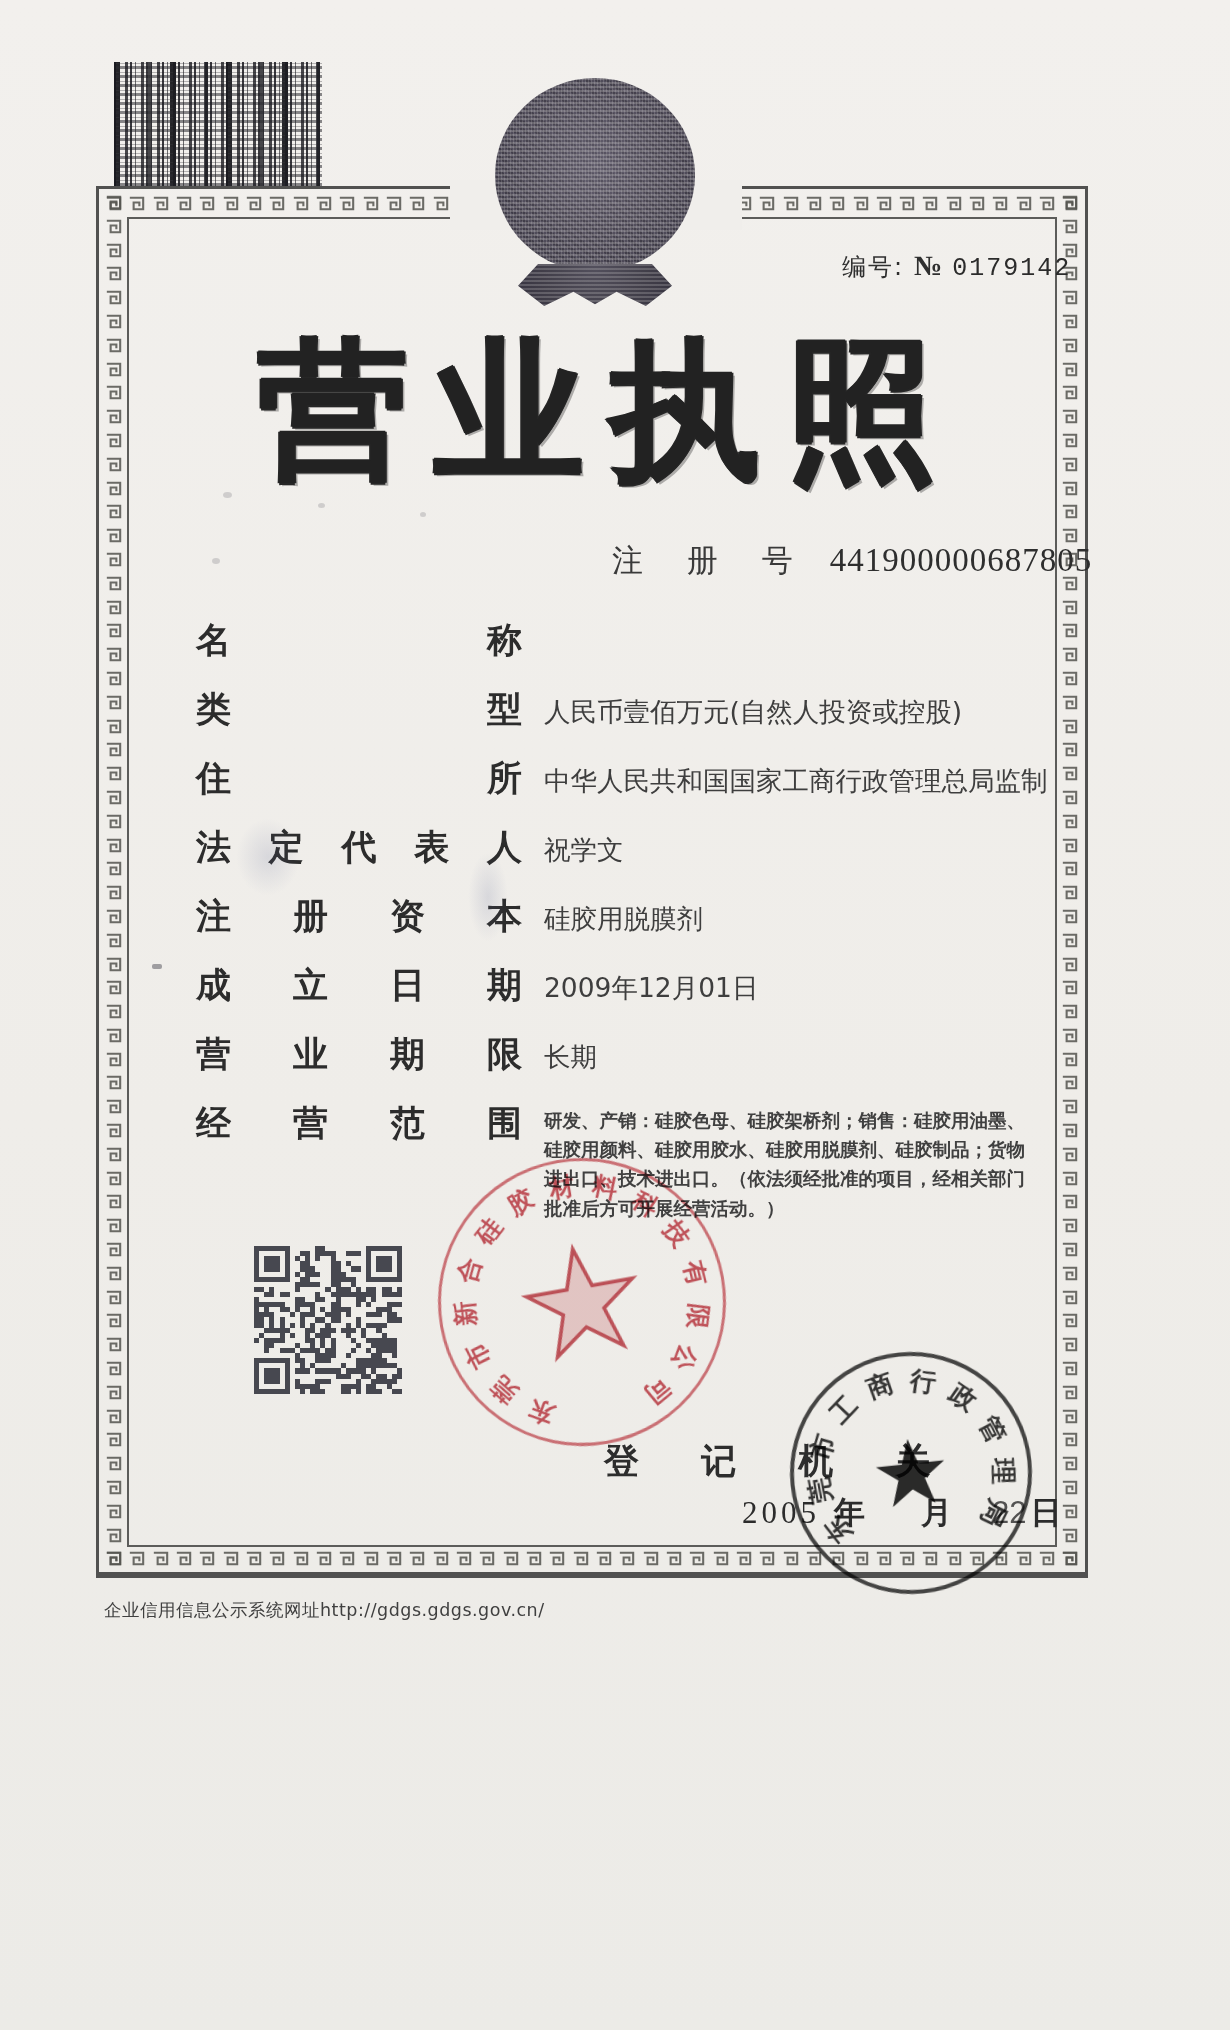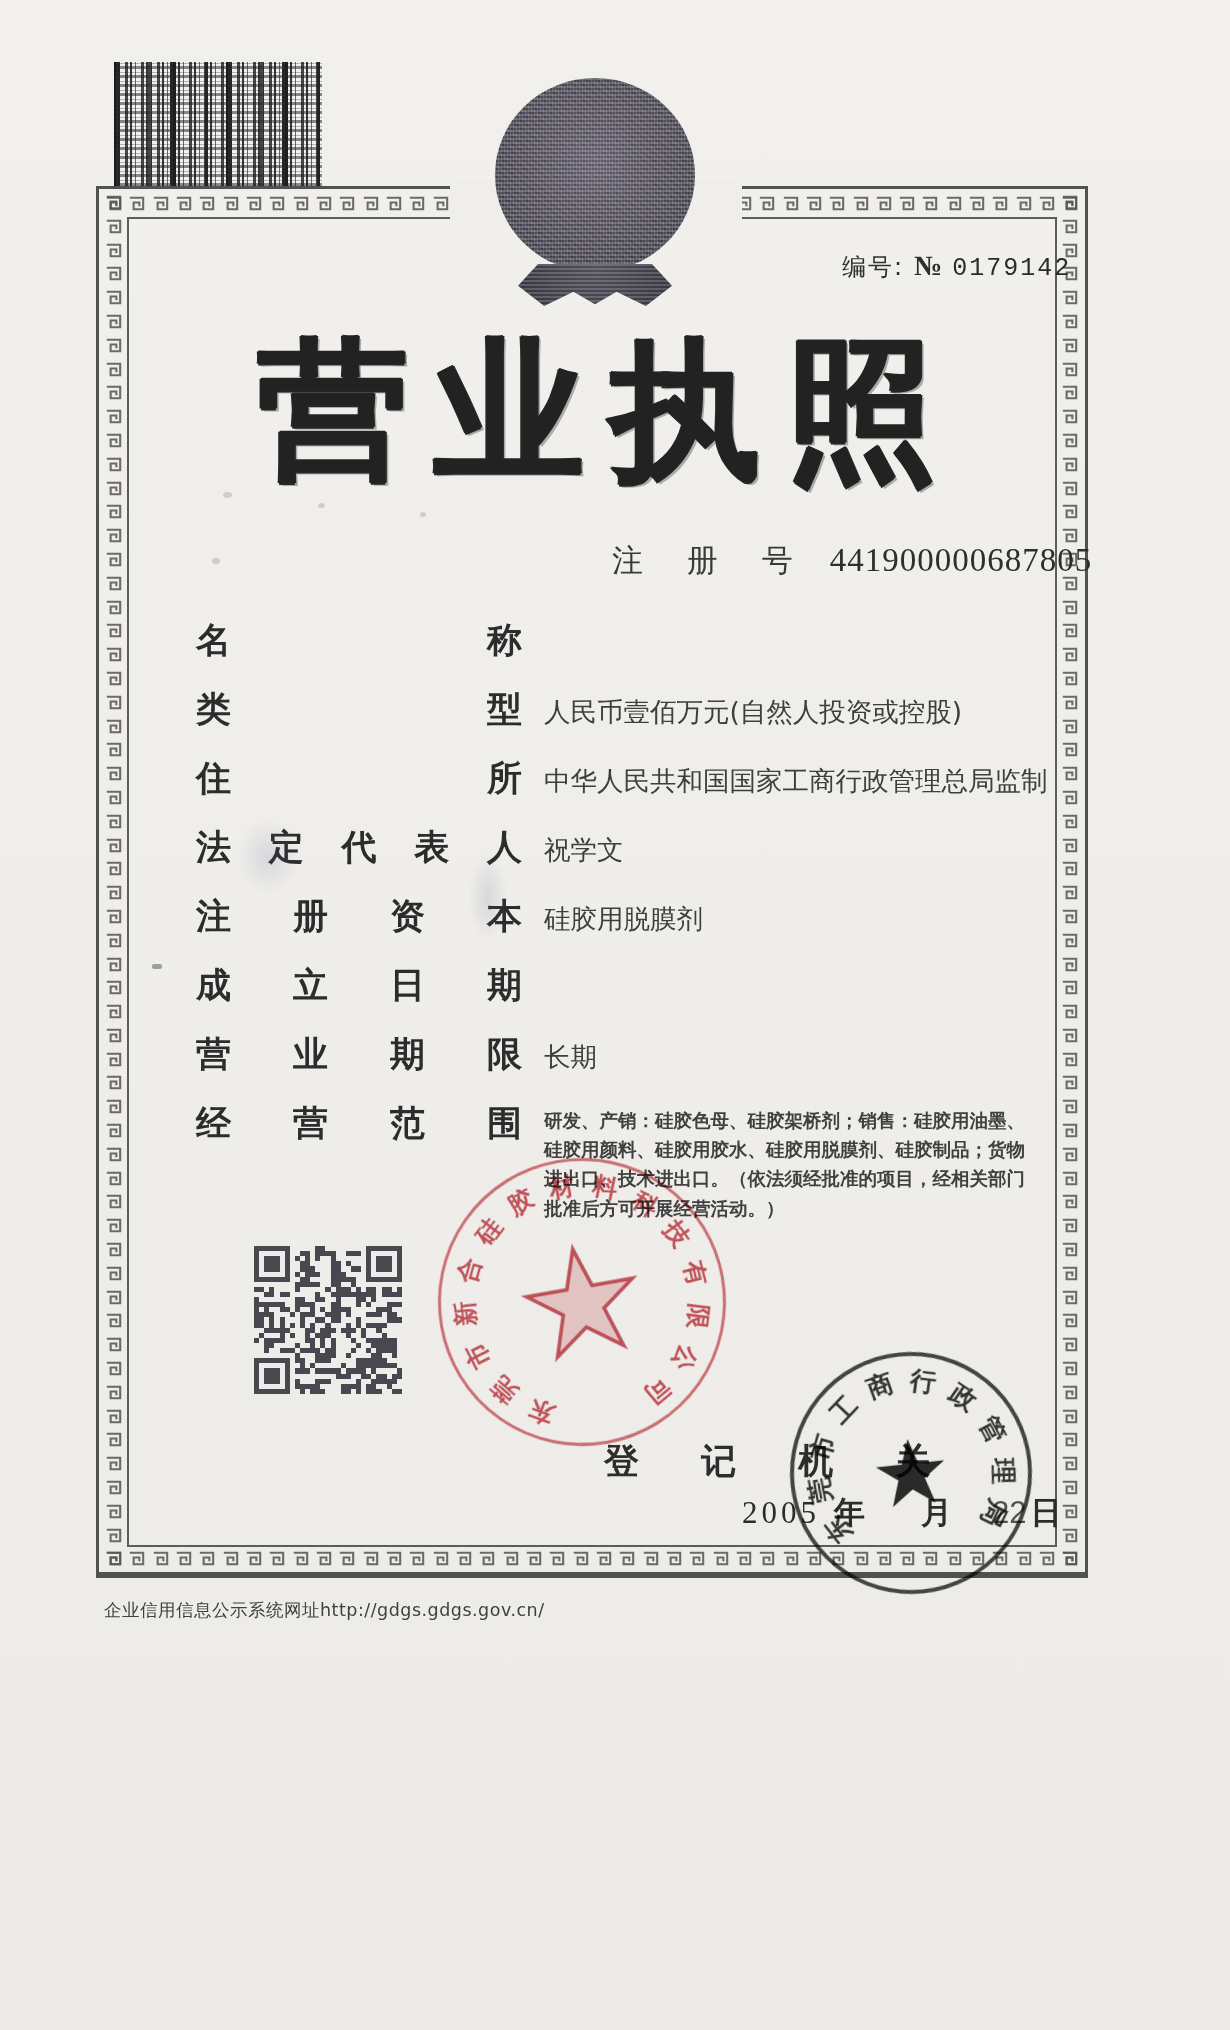--- a/index.html
+++ b/index.html
@@ -776,20 +776,21 @@
         </div>
         <div class="row-value">硅胶用脱膜剂</div>
       </div>
       <div class="row">
         <div class="row-label">
           <span>成</span>
           <span>立</span>
           <span>日</span>
           <span>期</span>
         </div>
+        <div class="row-value">2009年12月01日</div>
       </div>
       <div class="row">
         <div class="row-label">
           <span>营</span>
           <span>业</span>
           <span>期</span>
           <span>限</span>
         </div>
         <div class="row-value">长期</div>
       </div>

